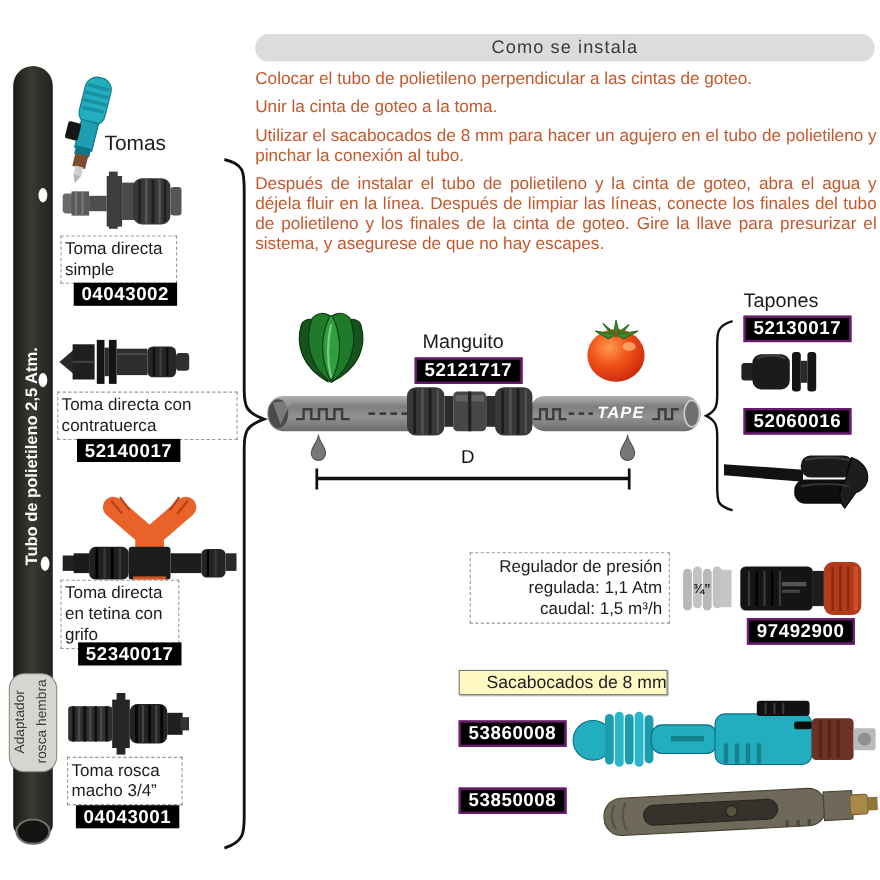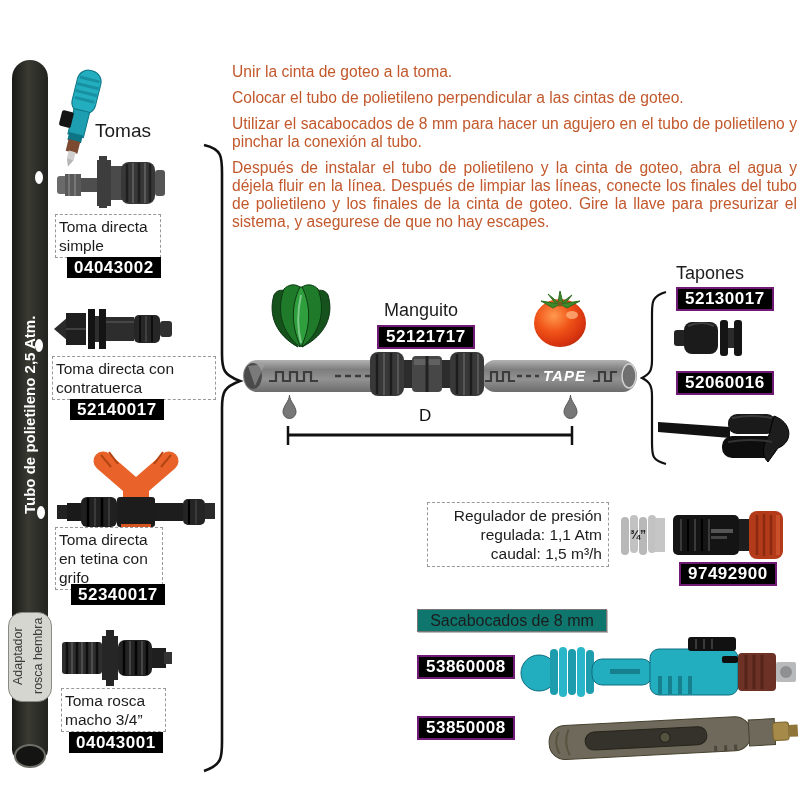--- a/index.html
+++ b/index.html
@@ -45,22 +45,22 @@
 
   
   .tape{position:absolute;height:32px;border-radius:14px/16px;
     background:linear-gradient(180deg,#b2b2b2,#7e7e7e 30%,#929292 60%,#6c6c6c)}
   .tape-word{position:absolute;color:#fff;font-weight:bold;font-style:italic;
     font-size:15px;letter-spacing:1px}
 
   .dim-label{position:absolute;font-size:17px;color:#111}
   .thread-size{position:absolute;font-size:12px;font-weight:bold;color:#222}
 
-  .sac-header{position:absolute;left:417px;top:609px;width:190px;height:23px;background:#0f766e;
-    border:1px solid #777;display:flex;align-items:center;justify-content:center;
+  .sac-header{position:absolute;left:417px;top:609px;width:190px;height:23px;background:#fef9c3;
+    border:1px solid #777;display:flex;align-items:center;justify-content:flex-end;
     font-size:16px;color:#1c1c1c;box-shadow:1px 1px 0 #bbb}
   svg{display:block}
 </style>
 </head>
 <body>
 
 <div class="canvas">
 
   <div class="tube"></div>
   <div class="tube-end"></div>
@@ -175,23 +175,26 @@
     <rect x="92" y="20" width="14" height="20" fill="#1f1f1f"></rect>
     <rect x="104" y="24" width="8" height="12" fill="#333"></rect>
   </svg>
   <div class="dashed-label" style="left:61px;top:688px;width:105px">Toma rosca macho 3/4”</div>
   <div class="code" style="left:69px;top:732px">04043001</div>
 
   <svg class="abs" style="left:196px;top:142px" width="48" height="632" viewBox="0 0 48 632">
     <path d="M8 3 C26 7,26 15,26 31 L26 212 C26 228,28 233,44 239 C28 245,26 250,26 266 L26 600 C26 615,26 623,8 629" fill="none" stroke="#111" stroke-width="2.6"></path>
   </svg>
 
+  <div class="header-bar">
+    <span>Como se instala</span>
+  </div>
   <div class="instructions">
+    <p>Colocar el tubo de polietileno perpendicular a las cintas de goteo.</p>
     <p>Unir la cinta de goteo a la toma.</p>
-    <p>Colocar el tubo de polietileno perpendicular a las cintas de goteo.</p>
     <p class="just">Utilizar el sacabocados de 8 mm para hacer un agujero en el tubo de polietileno y pinchar la conexión al tubo.</p>
     <p class="just">Después de instalar el tubo de polietileno y la cinta de goteo, abra el agua y déjela fluir en la línea. Después de limpiar las líneas, conecte los finales del tubo de polietileno y los finales de la cinta de goteo. Gire la llave para presurizar el sistema, y asegurese de que no hay escapes.</p>
   </div>
 
   <svg class="abs" style="left:266px;top:281px" width="70" height="72" viewBox="0 0 70 72">
     <path d="M8 14 C2 34,10 54,32 66 C20 44,18 26,22 10 C14 8,10 10,8 14 Z" fill="#15521c" stroke="#0a3310"></path>
     <path d="M62 14 C68 34,60 54,36 66 C50 44,52 26,48 10 C56 8,60 10,62 14 Z" fill="#15521c" stroke="#0a3310"></path>
     <path d="M18 8 C10 30,16 52,34 66 C30 40,30 22,34 6 C28 2,22 4,18 8 Z" fill="#1f7a2a" stroke="#0c3a12"></path>
     <path d="M52 8 C60 30,54 52,36 66 C40 40,40 22,36 6 C42 2,48 4,52 8 Z" fill="#1f7a2a" stroke="#0c3a12"></path>
     <path d="M34 6 C24 26,26 48,35 66 C44 48,46 26,36 6 Z" fill="#2f9e3c" stroke="#0c3a12"></path>

